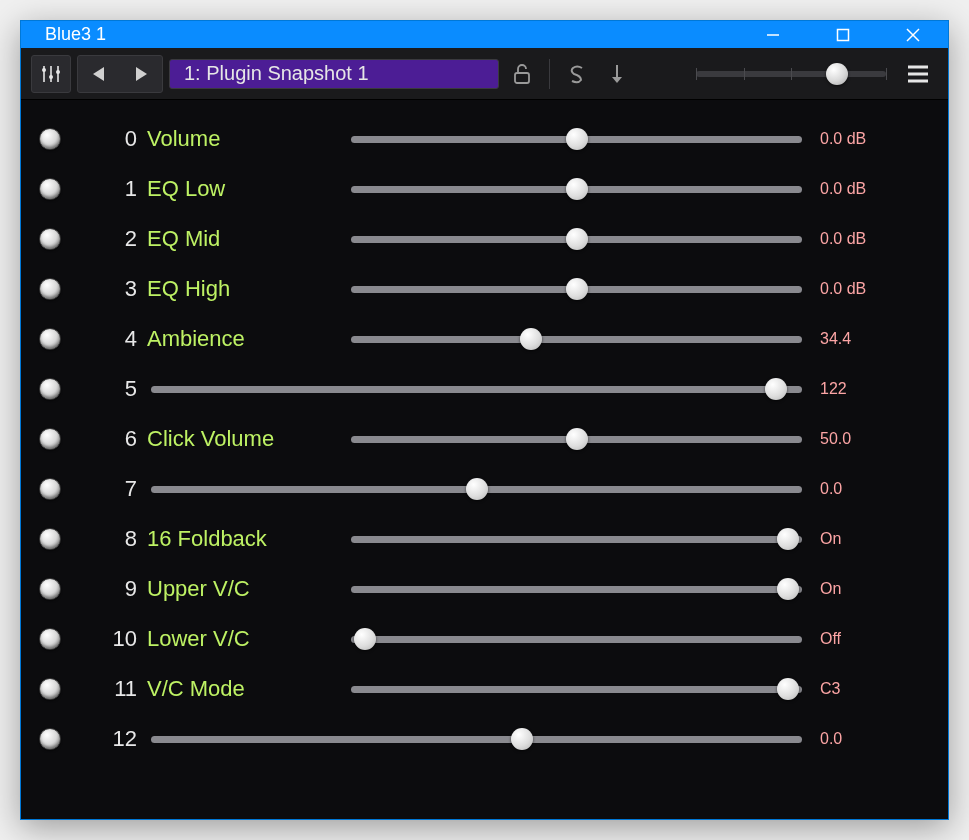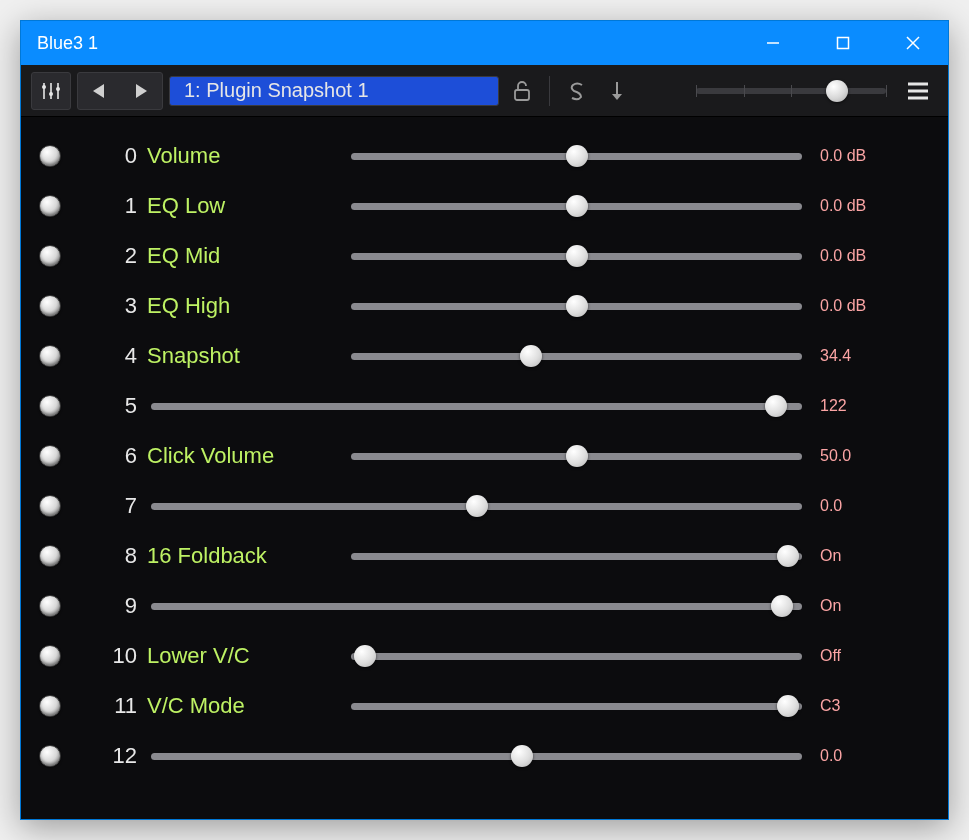--- a/index.html
+++ b/index.html
@@ -16,27 +16,28 @@
     width: 929px;
     height: 800px;
     background: #0a0a0a;
     border: 1px solid #0078d7;
     box-shadow: 0 8px 32px rgba(0,0,0,0.35);
     display: flex;
     flex-direction: column;
   }
   
   .titlebar {
-    height: 44px;
+    height: 27px;
     background: #0a8cff;
     display: flex;
     align-items: center;
     color: #fff;
     font-size: 18px;
     user-select: none;
+    padding-left: 8px;
   }
   .titlebar-title {
     padding-left: 16px;
     flex: 0 0 auto;
     font-weight: 400;
   }
   .titlebar-spacer { flex: 1; }
   .titlebar-btn {
     width: 70px;
     height: 44px;
@@ -78,21 +79,21 @@
     width: 42px;
     display: flex;
     align-items: center;
     justify-content: center;
     color: #d0d0d0;
   }
   .tb-preset {
     flex: 0 0 auto;
     width: 330px;
     height: 30px;
-    background: #1d4ed8;
+    background: #4c1d95;
     border: 1px solid #3a3a3e;
     border-radius: 3px;
     display: flex;
     align-items: center;
     padding: 0 14px;
     color: #e6e6e6;
     font-size: 20px;
   }
   .tb-sep {
     width: 1px;
@@ -355,21 +356,21 @@
         <div class="plabel">EQ High</div>
         <div class="pslider">
           <div class="track"></div>
           <div class="thumb" style="left: 50%;"></div>
         </div>
         <div class="pvalue">0.0 dB</div>
       </div>
       <div class="param-row">
         <div class="radio"></div>
         <div class="idx">4</div>
-        <div class="plabel">Snapshot</div>
+        <div class="plabel">Ambience</div>
         <div class="pslider">
           <div class="track"></div>
           <div class="thumb" style="left: 40%;"></div>
         </div>
         <div class="pvalue">34.4</div>
       </div>
       <div class="param-row">
         <div class="radio"></div>
         <div class="idx">5</div>
         <div class="pslider">
@@ -403,20 +404,21 @@
         <div class="plabel">16 Foldback</div>
         <div class="pslider">
           <div class="track"></div>
           <div class="thumb" style="left: 97%;"></div>
         </div>
         <div class="pvalue">On</div>
       </div>
       <div class="param-row">
         <div class="radio"></div>
         <div class="idx">9</div>
+        <div class="plabel">Upper V/C</div>
         <div class="pslider">
           <div class="track"></div>
           <div class="thumb" style="left: 97%;"></div>
         </div>
         <div class="pvalue">On</div>
       </div>
       <div class="param-row">
         <div class="radio"></div>
         <div class="idx">10</div>
         <div class="plabel">Lower V/C</div>

